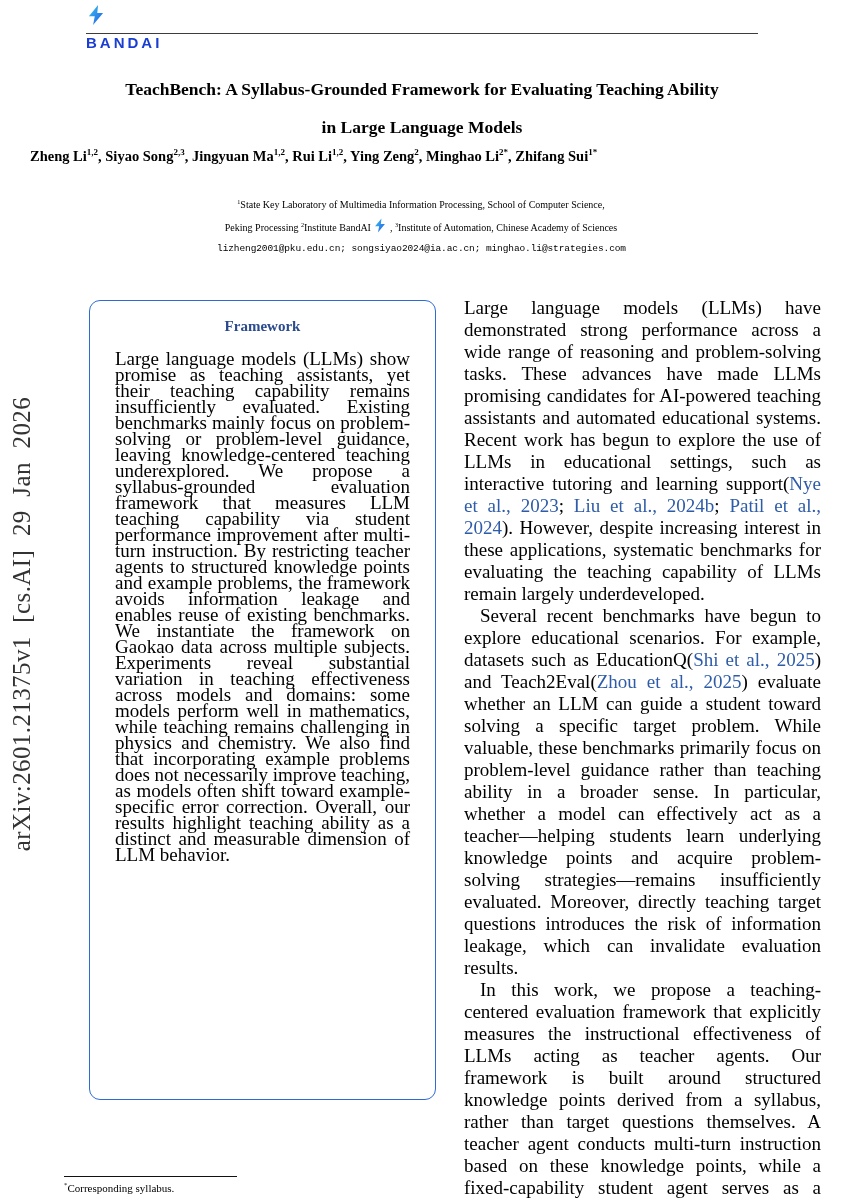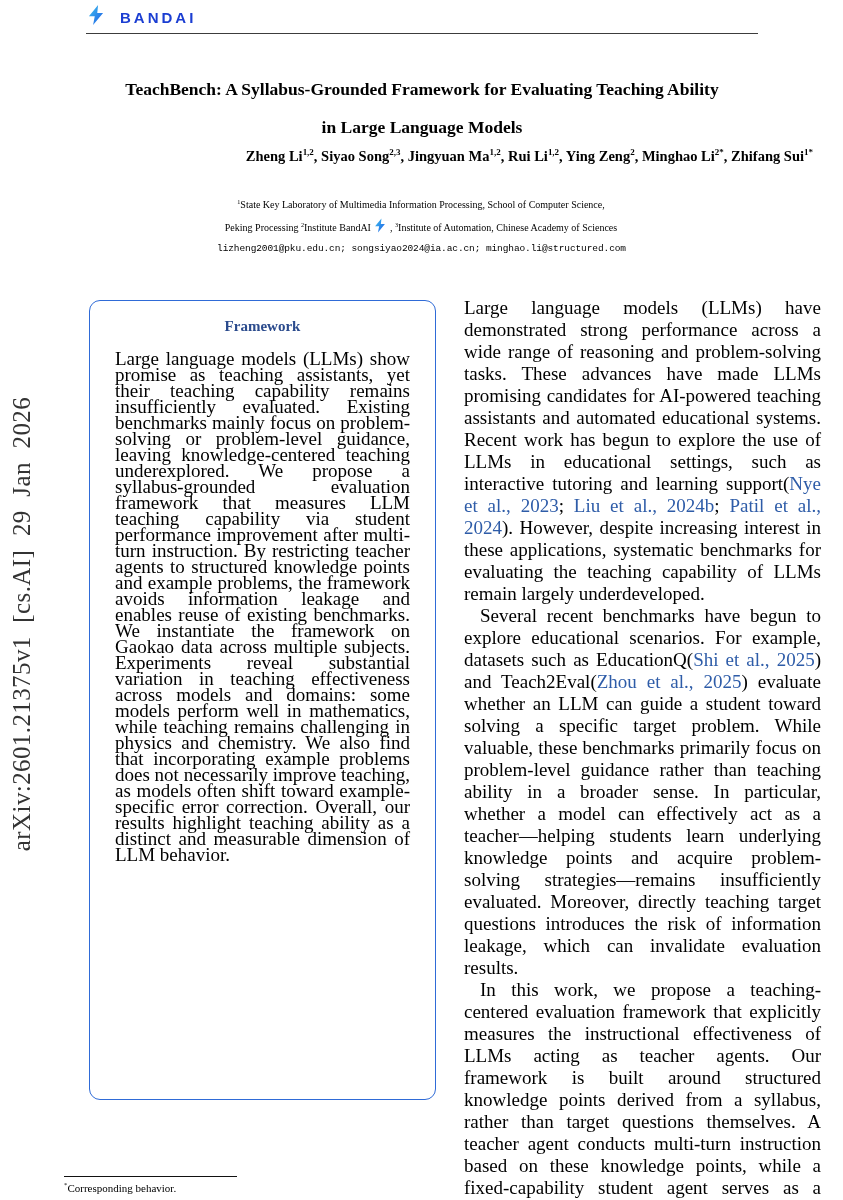--- a/index.html
+++ b/index.html
@@ -23,41 +23,41 @@
     white-space: nowrap;
     font-size: 25px;
     color: #333333;
     word-spacing: 7px;
     letter-spacing: 0.4px;
   }
 
   
   .logo {
     position: absolute; left: 86px; top: 4px;
-    display: flex; align-items: flex-end; gap: 14px;
+    display: flex; align-items: flex-start; gap: 8px; flex-direction: column;
   }
   .logo-text {
     font-family: "Liberation Sans", sans-serif;
     font-weight: bold;
     font-size: 15px;
     letter-spacing: 3px;
     color: var(--logo-blue, #1b3ed2);
   }
   .top-rule {
     position: absolute; left: 86px; top: 33px;
     width: 672px; height: 1px; background: #3c3c3c;
   }
   .title {
     position: absolute; left: 122px; top: 70px; width: 600px;
     text-align: center;
     font-size: 17.5px; font-weight: bold; line-height: 38px;
   }
   .authors {
     position: absolute; left: 30px; top: 148px; width: 783px;
-    text-align: right;
+    text-align: left;
     font-size: 14.5px; font-weight: bold;
   }
   .affiliations {
     position: absolute; left: 51px; top: 193px; width: 740px;
     text-align: center;
     font-size: 10px; line-height: 23px;
   }
   .affil-spark { display: inline-block; vertical-align: -2px; }
   .emails {
     position: absolute; left: 0; top: 243px; width: 843px;
@@ -141,29 +141,29 @@
   <div class="top-rule"></div>
 
   <div class="title">TeachBench: A Syllabus-Grounded Framework for Evaluating Teaching Ability in Large Language Models</div>
 
   <div class="authors"><span><span>Zheng Li</span><sup>1,2</sup><span>, </span></span><span><span>Siyao Song</span><sup>2,3</sup><span>, </span></span><span><span>Jingyuan Ma</span><sup>1,2</sup><span>, </span></span><span><span>Rui Li</span><sup>1,2</sup><span>, </span></span><span><span>Ying Zeng</span><sup>2</sup><span>, </span></span><span><span>Minghao Li</span><sup>2*</sup><span>, </span></span><span><span>Zhifang Sui</span><sup>1*</sup><span></span></span></div>
 
   <div class="affiliations"><sup>1</sup><span>State Key Laboratory of Multimedia Information Processing, School of Computer Science,</span><br><span>Peking Processing </span><sup>2</sup><span>Institute BandAI </span><svg class="affil-spark" width="14" height="15" viewBox="0 0 24 26" aria-hidden="true">
         <path d="M14.5 1 L3.5 14.5 L10.5 14.5 L8.5 25 L20.5 10.5 L13.5 10.5 Z" fill="url(#sparkGrad)"></path>
       </svg><span> , </span><sup>3</sup><span>Institute of Automation, Chinese Academy of Sciences</span></div>
 
-  <div class="emails">lizheng2001@pku.edu.cn; songsiyao2024@ia.ac.cn; minghao.li@structured.com</div>
+  <div class="emails">lizheng2001@pku.edu.cn; songsiyao2024@ia.ac.cn; minghao.li@strategies.com</div>
 
   <div class="abstract-box">
     <div class="abstract-heading">Framework</div>
     <div class="abstract-text">Large language models (LLMs) show promise as teaching assistants, yet their teaching capability remains insufficiently evaluated. Existing benchmarks mainly focus on problem-solving or problem-level guidance, leaving knowledge-centered teaching underexplored. We propose a syllabus-grounded evaluation framework that measures LLM teaching capability via student performance improvement after multi-turn instruction. By restricting teacher agents to structured knowledge points and example problems, the framework avoids information leakage and enables reuse of existing benchmarks. We instantiate the framework on Gaokao data across multiple subjects. Experiments reveal substantial variation in teaching effectiveness across models and domains: some models perform well in mathematics, while teaching remains challenging in physics and chemistry. We also find that incorporating example problems does not necessarily improve teaching, as models often shift toward example-specific error correction. Overall, our results highlight teaching ability as a distinct and measurable dimension of LLM behavior.</div>
   </div>
 
   <div class="intro-col">
     <p><span>Large language models (LLMs) have demonstrated strong performance across a wide range of reasoning and problem-solving tasks. These advances have made LLMs promising candidates for AI-powered teaching assistants and automated educational systems. Recent work has begun to explore the use of LLMs in educational settings, such as interactive tutoring and learning support(</span><span class="cite">Nye et al., 2023</span><span>; </span><span class="cite">Liu et al., 2024b</span><span>; </span><span class="cite">Patil et al., 2024</span><span>). However, despite increasing interest in these applications, systematic benchmarks for evaluating the teaching capability of LLMs remain largely underdeveloped.</span></p>
     <p class="indent"><span>Several recent benchmarks have begun to explore educational scenarios. For example, datasets such as EducationQ(</span><span class="cite">Shi et al., 2025</span><span>) and Teach2Eval(</span><span class="cite">Zhou et al., 2025</span><span>) evaluate whether an LLM can guide a student toward solving a specific target problem. While valuable, these benchmarks primarily focus on problem-level guidance rather than teaching ability in a broader sense. In particular, whether a model can effectively act as a teacher—helping students learn underlying knowledge points and acquire problem-solving strategies—remains insufficiently evaluated. Moreover, directly teaching target questions introduces the risk of information leakage, which can invalidate evaluation results.</span></p>
     <p class="indent"><span>In this work, we propose a teaching-centered evaluation framework that explicitly measures the instructional effectiveness of LLMs acting as teacher agents. Our framework is built around structured knowledge points derived from a syllabus, rather than target questions themselves. A teacher agent conducts multi-turn instruction based on these knowledge points, while a fixed-capability student agent serves as a proxy for a human learner. Teaching effectiveness is assessed by the student’s performance improvement after instruction, en-</span></p>
   </div>
 
   <div class="footnote-rule"></div>
-  <div class="footnote"><sup>*</sup><span>Corresponding behavior.</span></div>
+  <div class="footnote"><sup>*</sup><span>Corresponding syllabus.</span></div>
 
 </div>
 
 </body></html>

